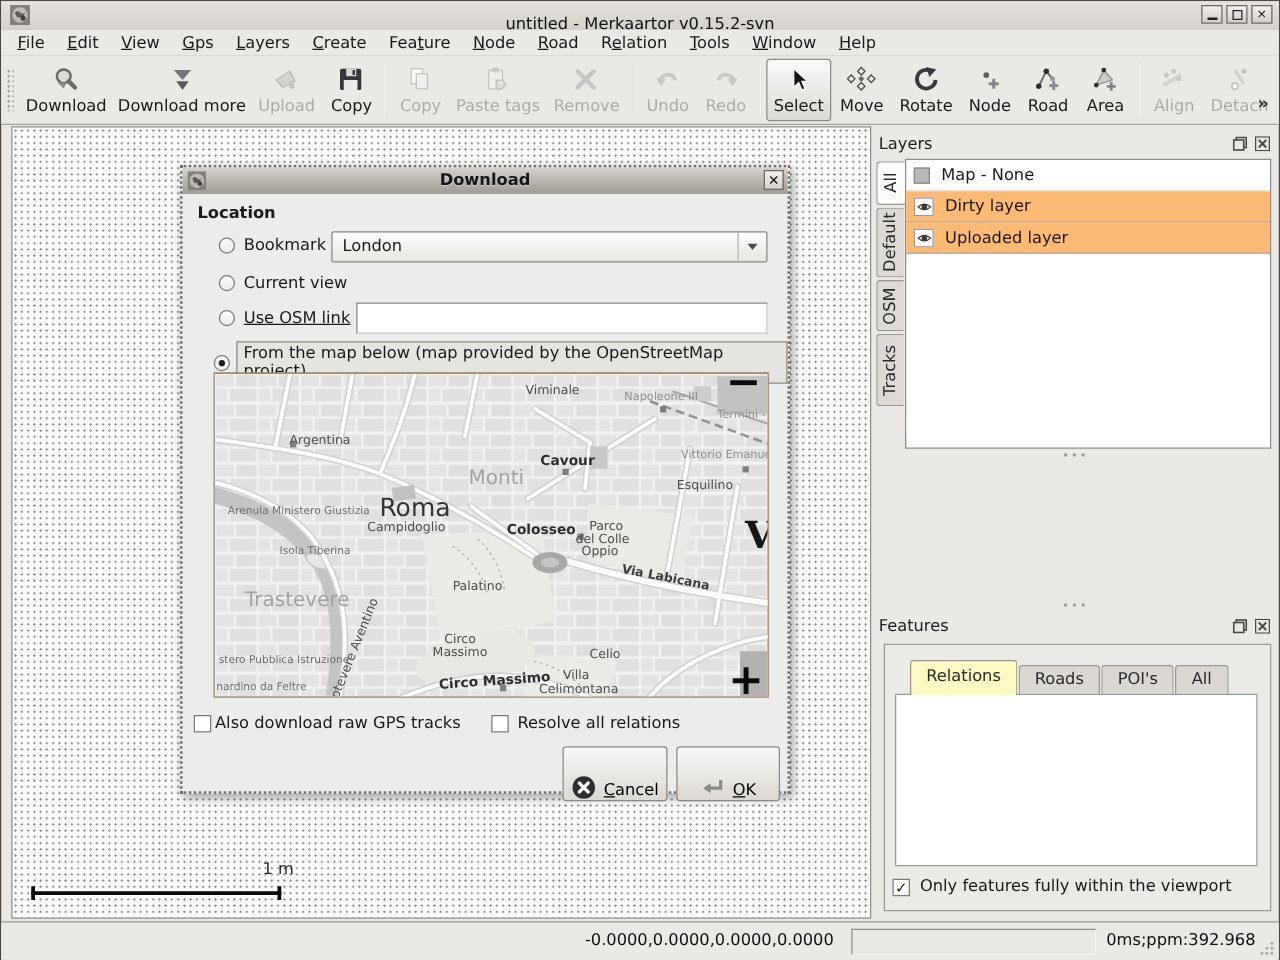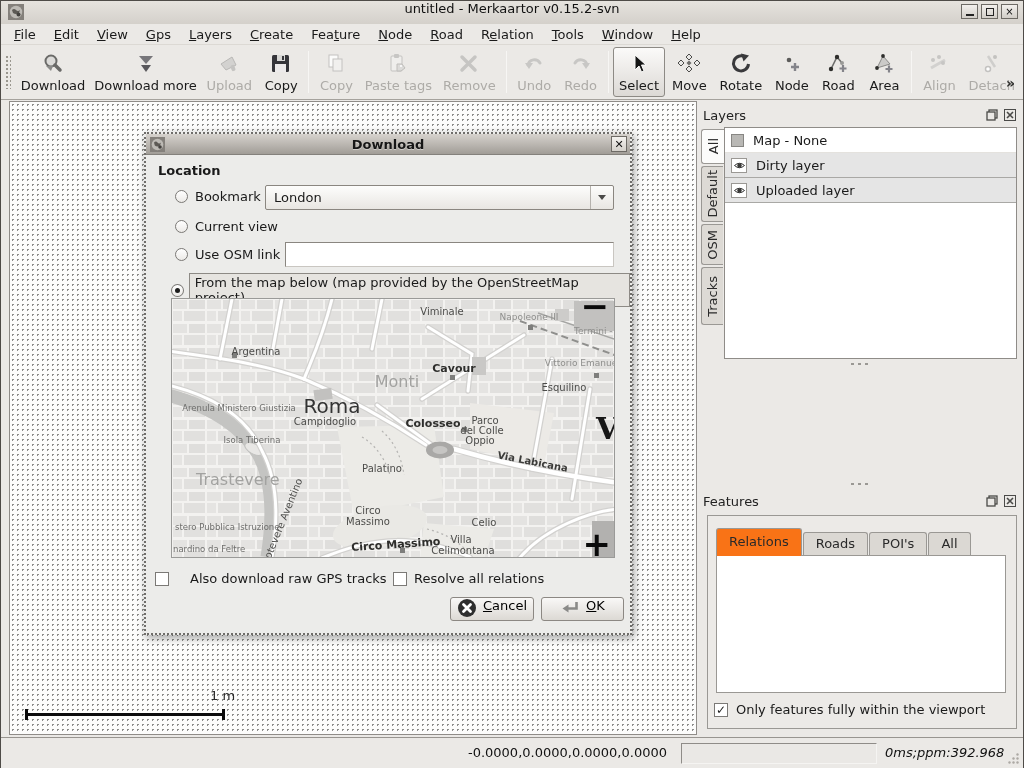--- a/index.html
+++ b/index.html
@@ -3,21 +3,21 @@
 <meta charset="utf-8">
 <style>
   * { box-sizing: border-box; margin: 0; padding: 0; }
   html,body { width:1024px; height:768px; overflow:hidden; }
   body { font-family:"DejaVu Sans","Liberation Sans",sans-serif; font-size:13px; color:#1a1a1a; background:#ebe9e6; }
   #window { position:absolute; inset:0; width:1024px; height:768px; background:#ebe9e6; border:1px solid #4e4b47; }
 
   
   .titlebar { position:absolute; left:0; top:0; width:100%; height:38px;
     background:linear-gradient(#e6e3de,#c9c5bf); border-bottom:1px solid #8f8b86;
-    display:flex; }
+    display:flex; align-items:center; }
   .titlebar .appicon { position:absolute; left:7px; top:3px; width:16px; height:16px; }
   .titlebar .title { width:100%; text-align:center; font-size:13px; color:#111; }
   .winbtns { position:absolute; right:5px; top:3px; display:flex; gap:3px; }
   .wbtn { width:17px; height:15px; background:linear-gradient(#f2f0ed,#d2cec8); border:1px solid #6d6a65;
     display:flex; align-items:center; justify-content:center; font-size:10px; line-height:1; color:#111; }
   .wbtn .mingl { width:8px; height:2px; background:#222; margin-top:6px; }
   .wbtn .maxgl { width:8px; height:8px; border:1.5px solid #222; }
 
   
   .menubar { position:absolute; left:0; top:23px; width:100%; height:21px; background:#ebe9e6;
@@ -57,47 +57,47 @@
   .picon { width:13px; height:13px; display:flex; align-items:center; justify-content:center; }
   .layers-head { position:absolute; left:0; top:4px; width:100%; }
   .layers-body { position:absolute; left:0; top:26px; width:100%; height:232px; }
   .vtabs { position:absolute; left:0; top:2px; width:23px; }
   .vtab { width:22px; border:1px solid #9a9894; border-right:none; border-radius:3px 0 0 3px;
     background:#dddad5; display:flex; align-items:center; justify-content:center; margin-bottom:2px; color:#2a2a2a; }
   .vtab span { writing-mode:vertical-rl; transform:rotate(180deg); font-size:13px; }
   .vtab.sel { background:#fcfcfb; width:23px; }
   .layerlist { position:absolute; left:23px; top:0; right:1px; height:232px; background:#fff; border:1px solid #8f8c88; }
   .lrow { height:25px; display:flex; align-items:center; gap:9px; padding-left:6px; border-bottom:1px solid #e4e2de; }
-  .lrow.gray { background:#e5e5e5; border-bottom:1px solid #a9a8a5; }
+  .lrow.gray { background:#fdba74; border-bottom:1px solid #a9a8a5; }
   .swatch { width:13px; height:13px; background:#b9b8b5; border:1px solid #878683; }
   .eyebox { width:16px; height:15px; background:#fff; border:1px solid #9a9894; display:flex; align-items:center; justify-content:center; }
   .splitter { position:relative; height:9px; display:flex; align-items:center; justify-content:center; }
   .splitdots { width:22px; height:4px; background-image:radial-gradient(circle,#9a9894 1.2px,transparent 1.2px); background-size:7px 4px; }
   .props-head { position:absolute; left:0; top:268px; width:100%; }
   .split2 { position:absolute; left:0; top:378px; width:100%; }
   .feat-head { position:absolute; left:0; top:390px; width:100%; }
   .featframe { position:absolute; left:6px; top:414px; right:1px; height:214px; border:1px solid #9a9894; background:#eceae7; }
   .feattabs { position:absolute; left:8px; top:12px; display:flex; align-items:flex-end; }
   .ftab { border:1px solid #9a9894; border-bottom:none; border-radius:3px 3px 0 0; background:#dbd8d3;
     padding:3px 12px; height:24px; margin-right:1px; color:#2a2a2a; }
-  .ftab.sel { background:#f97316; height:28px; padding-top:5px; position:relative; z-index:2; }
+  .ftab.sel { background:#fef9c3; height:28px; padding-top:5px; position:relative; z-index:2;margin-left:12px; }
   .featlist { position:absolute; left:8px; top:39px; right:10px; height:138px; background:#fff; border:1px solid #9a9894; }
   .featcheck { position:absolute; left:6px; top:186px; display:flex; align-items:center; gap:8px; }
 
   .cbox { width:14px; height:14px; background:#fff; border:1px solid #7b7976; display:flex; align-items:center; justify-content:center;
     font-size:12px; font-weight:bold; color:#1c1c1c; line-height:1; }
   .radio { width:13px; height:13px; border-radius:50%; background:linear-gradient(#fff,#eceae7); border:1px solid #7b7976; position:relative; }
   .radio.sel::after { content:""; position:absolute; left:3px; top:3px; width:5px; height:5px; border-radius:50%; background:#1c1c1c; }
 
   
   .statusbar { position:absolute; left:0; top:736px; width:100%; height:31px; background:#ebe9e6; border-top:1px solid #989590; }
   .coords { position:absolute; right:356px; top:7px; color:#111; }
   .progress { position:absolute; left:680px; top:5px; width:196px; height:21px; background:#eae8e5;
     border:1px solid; border-color:#8f8c88 #f5f4f2 #f5f4f2 #8f8c88; }
-  .ppm { position:absolute; left:884px; top:7px; color:#111;font-style:italic; }
+  .ppm { position:absolute; left:884px; top:7px; color:#111; }
   .grip { position:absolute; right:3px; bottom:3px; width:13px; height:13px; }
 
   
   .dialog { position:absolute; left:143px; top:131px; width:488px; height:503px; background:#ececea;
     border:2px dotted #6f6d6a; box-shadow:2px 3px 8px rgba(0,0,0,0.35); }
   .dlg-titlebar { position:relative; height:21px; background:linear-gradient(#d6d2cd,#a19d97);
     border-bottom:1px solid #84817c; display:flex; align-items:center; }
   .dlg-titlebar .appicon { position:absolute; left:4px; top:3px; width:15px; height:15px; }
   .dlg-title { width:100%; text-align:center; font-weight:bold; color:#161616; font-size:13px; text-shadow:0 1px 0 rgba(255,255,255,.4); }
   .dlg-close { position:absolute; right:3px; top:2px; width:16px; height:16px; background:linear-gradient(#f4f2ef,#d4d0ca);
@@ -112,24 +112,24 @@
   .chev { width:0; height:0; border-left:4px solid transparent; border-right:4px solid transparent; border-top:5px solid #4a4a48; }
   .osm-input { position:absolute; left:139px; top:108px; width:329px; height:25px; background:#fff;
     border:1px solid; border-color:#8a8680 #c9c6c1 #c9c6c1 #8a8680; padding:0 6px; font:inherit; }
   .frommap-label { border:1px solid #8d8a85; background:#e6e4e0; padding:1px 5px; margin-left:5px; }
   .dlg-map { position:absolute; left:25px; top:164px; width:444px; height:260px; border:1px solid #9a9a98; background:#a16207; overflow:hidden; }
   .dlg-map svg { display:block; }
   .zoomout { position:absolute; right:5px; top:-10px; font-size:34px; font-weight:bold; color:#0a0a0a; line-height:1; }
   .zoomin { position:absolute; right:3px; bottom:-4px; font-size:34px; font-weight:bold; color:#0a0a0a; line-height:1; }
   .vmark { position:absolute; left:424px; top:112px; font-family:"DejaVu Serif","Liberation Serif",serif; font-size:30px; font-weight:bold; color:#161616; }
   .dchecks { position:absolute; top:437px; left:0; width:100%; }
-  .dcheck1 { position:absolute; left:9px; top:0; display:flex; align-items:center; gap:21px; }
+  .dcheck1 { position:absolute; left:9px; top:0; display:flex; align-items:center; gap:3px; }
   .dcheck2 { position:absolute; left:247px; top:0; display:flex; align-items:center; gap:7px; }
-  .dbtn { position:absolute; top:463px; height:24px; background:linear-gradient(#f9f8f7,#dcd9d4);
-    border:1px solid #8c8883; border-radius:3px; display:flex; align-items:flex-start; justify-content:center; gap:6px; font:inherit; }
+  .dbtn { position:absolute; top:463px; height:44px; background:linear-gradient(#f9f8f7,#dcd9d4);
+    border:1px solid #8c8883; border-radius:3px; display:flex; align-items:flex-end; justify-content:center; gap:6px; font:inherit; }
   .dbtn-cancel { left:304px; width:84px; }
   .dbtn-ok { left:395px; width:83px; }
 
   
   .m-lbl { font:10px "DejaVu Sans",sans-serif; fill:#4c4c4a; }
   .m-light { font:9px "DejaVu Sans",sans-serif; fill:#8f8f8d; }
   .m-tiny { font:8.5px "DejaVu Sans",sans-serif; fill:#6e6e6c; }
   .m-big { font:20px "DejaVu Sans",sans-serif; fill:#333; }
   .m-dist { font:16px "DejaVu Sans",sans-serif; fill:#a2a2a0; }
   .m-street { font:bold 11px "DejaVu Sans",sans-serif; fill:#2e2e2c; }
@@ -518,21 +518,21 @@
       <span class="carrow">
           <span class="chev"></span>
         </span>
     </div>
 
     <div class="drow" style="left:29px; top:85px;">
       <span class="radio"></span>
       <span class="rlabel">Current view</span>
     </div>
 
-    <div class="drow" style="left:29px; top:113px;">
+    <div class="drow" style="left:29px; top:113px;text-decoration:underline;">
       <span class="radio"></span>
       <span class="rlabel">Use OSM link</span>
     </div>
     <input class="osm-input" type="text" value="" style="">
 
     <div class="drow" style="left:25px; top:139px;">
       <span class="radio sel"></span>
       <span class="frommap-label">From the map below (map provided by the OpenStreetMap project)</span>
     </div>
 

